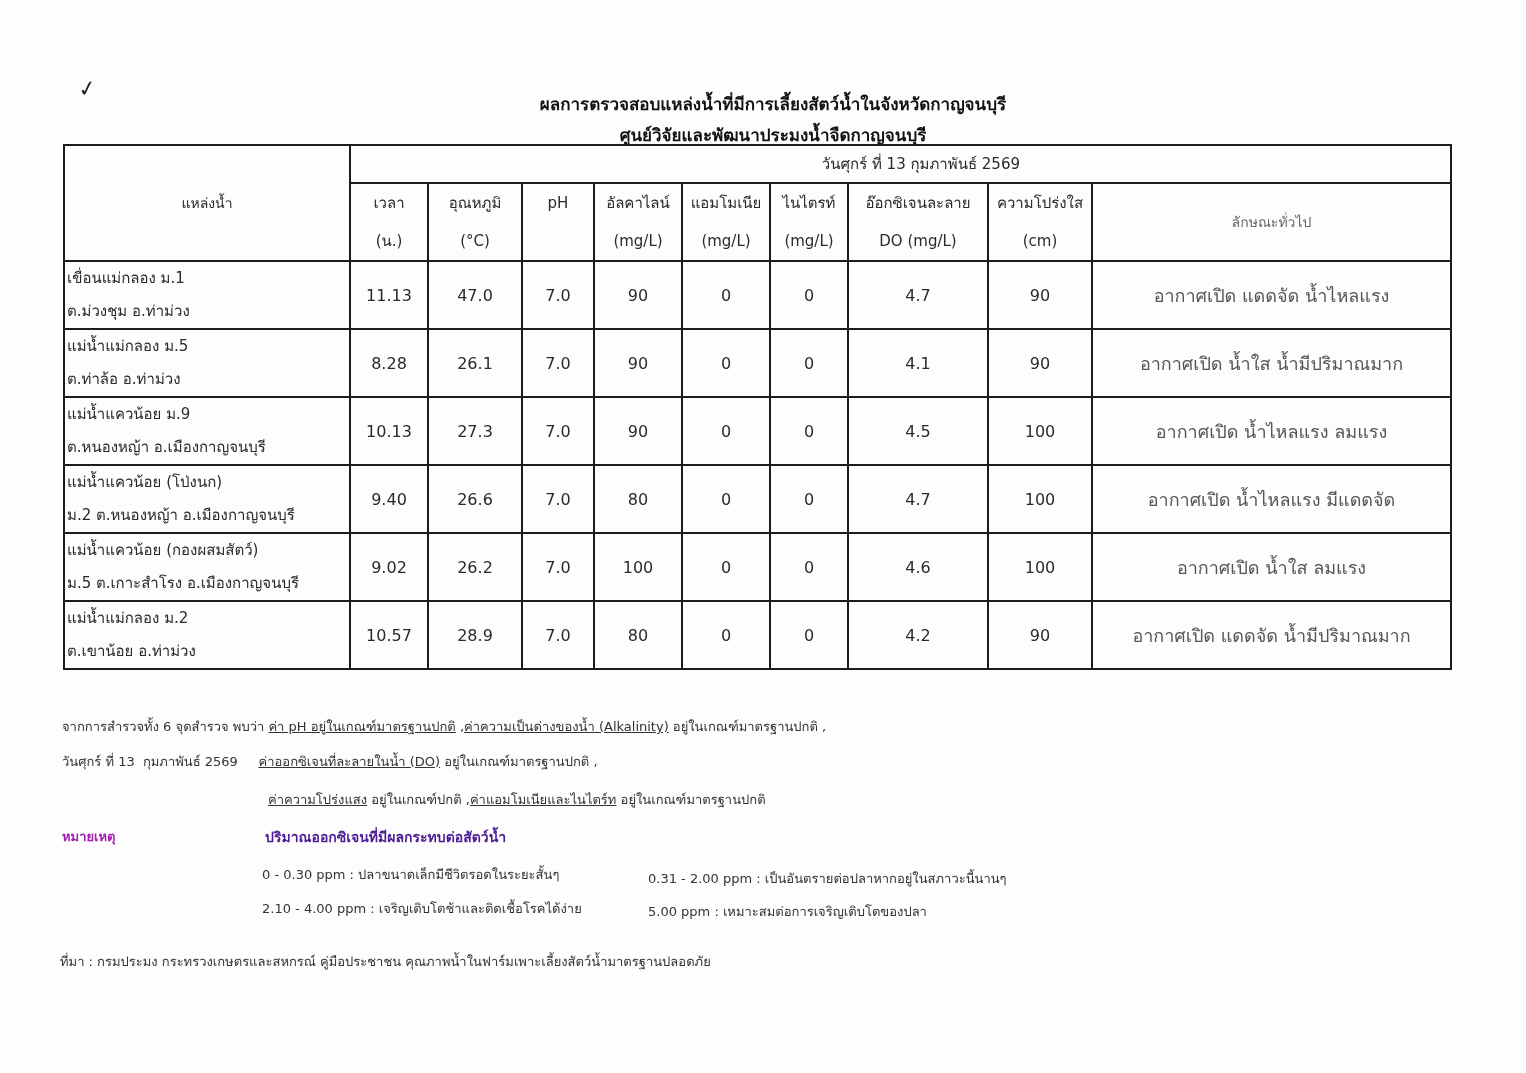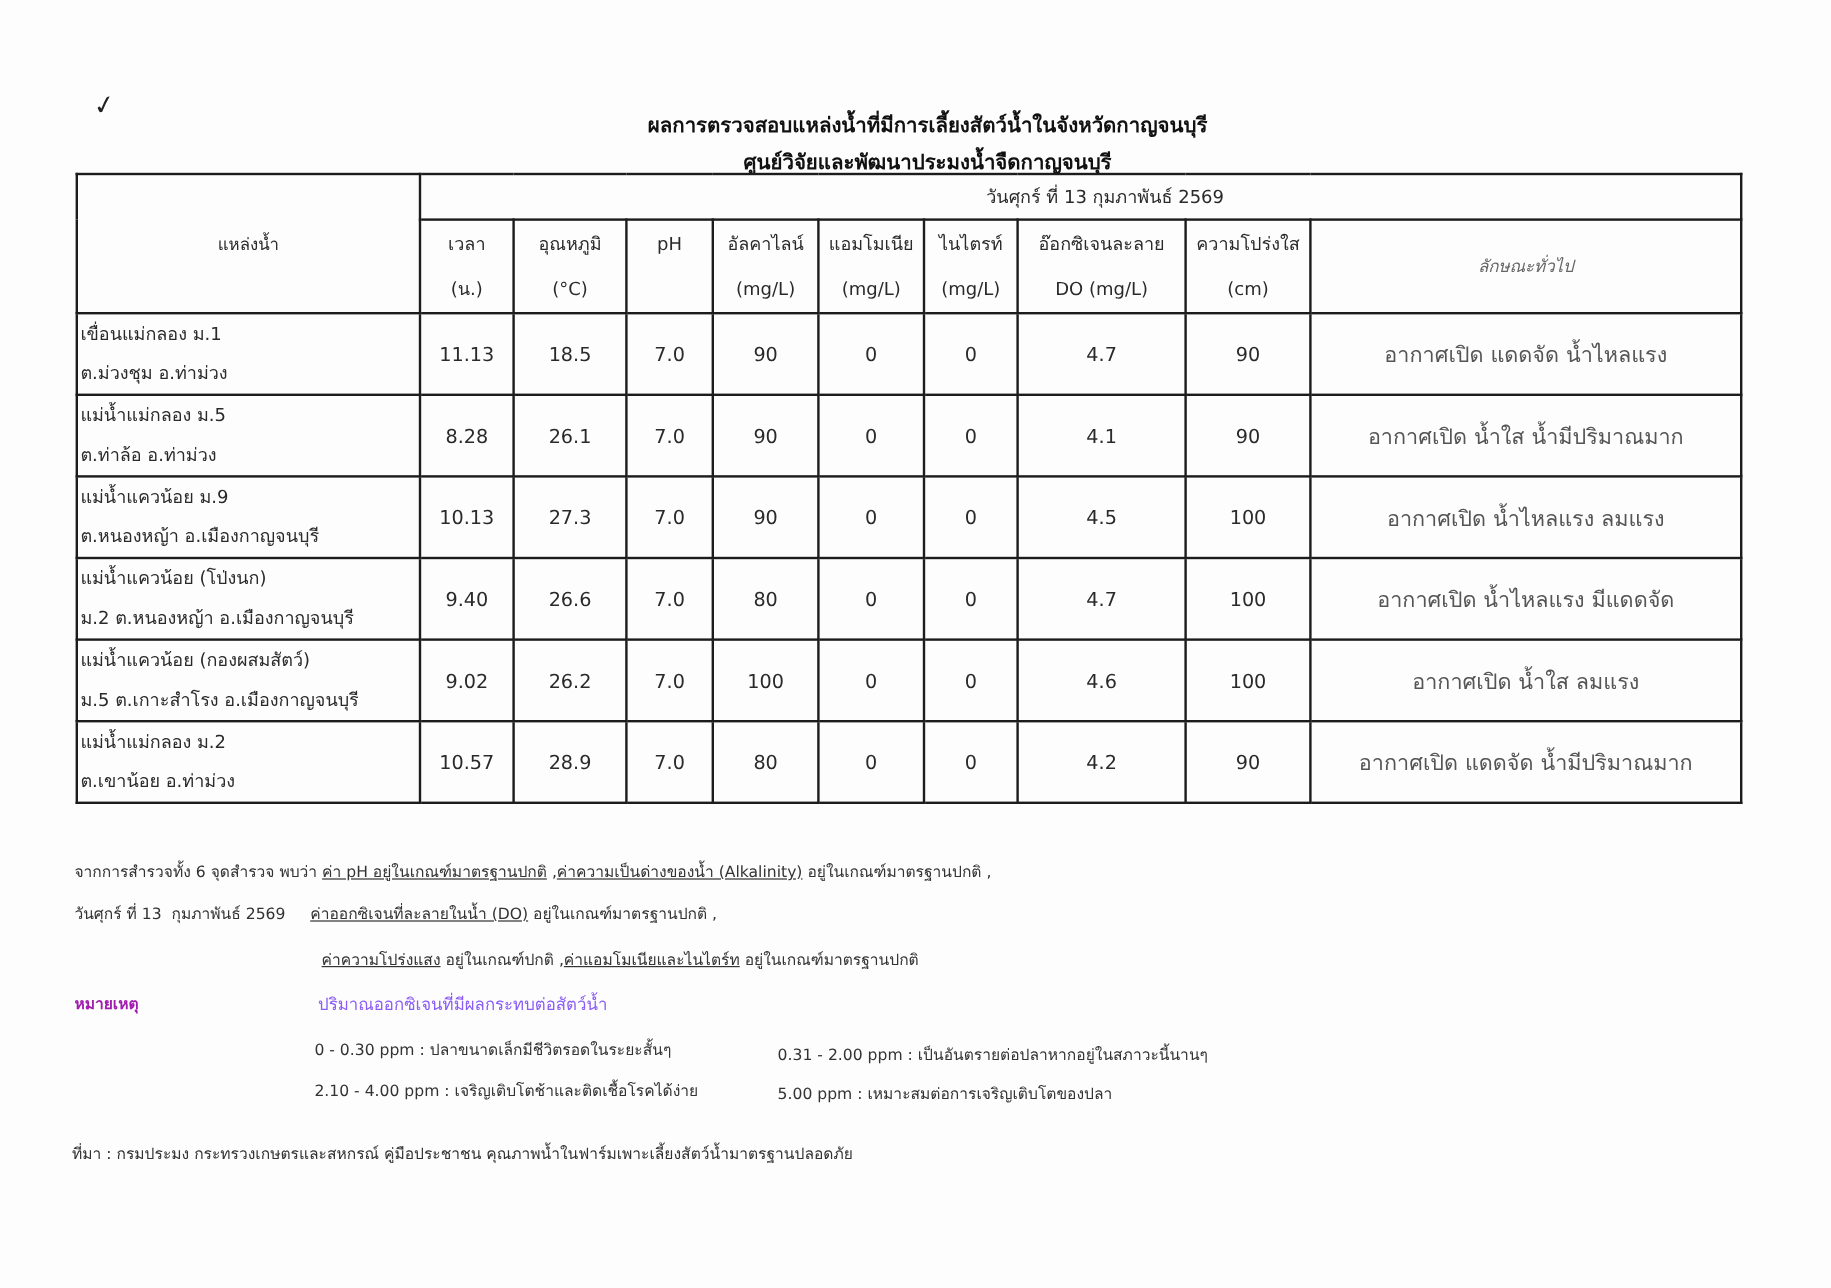--- a/index.html
+++ b/index.html
@@ -63,21 +63,20 @@
       line-height: 38px;
       font-size: 15px;
     }
     .hdr-source {
       font-size: 14px;
       border-radius: 32px;
     }
     .hdr-general {
       font-size: 14px;
       color: #666 !important;
-      font-style: italic;
     }
     tr.data-row td {
       height: 66px;
     }
     td.site {
       text-align: left !important;
       padding-left: 2px !important;
       line-height: 33px;
       font-size: 15px;
       border-radius: 32px;
@@ -106,22 +105,22 @@
       top: 826px;
       font-size: 13px;
       font-weight: bold;
       color: #a21caf;
     }
     .note-title {
       position: absolute;
       left: 265px;
       top: 826px;
       font-size: 14px;
-      font-weight: normal;
-      color: #8b5cf6;
+      font-weight: bold;
+      color: #4c1d95;
     }
     .note-item {
       position: absolute;
       font-size: 13px;
       color: #333;
       white-space: nowrap;
     }
     .n1 { left: 262px; top: 864px; }
     .n2 { left: 648px; top: 868px; }
     .n3 { left: 262px; top: 898px; }
@@ -197,21 +196,21 @@
         </th>
     <th class="hdr-general">ลักษณะทั่วไป</th>
   </tr>
 
   <tr class="data-row">
     <td class="site">
           <span class="l1">เขื่อนแม่กลอง ม.1</span>
           <span class="l2">ต.ม่วงชุม อ.ท่าม่วง</span>
         </td>
     <td class="num">11.13</td>
-    <td class="num">18.5</td>
+    <td class="num">47.0</td>
     <td class="num">7.0</td>
     <td class="num">90</td>
     <td class="num">0</td>
     <td class="num">0</td>
     <td class="num">4.7</td>
     <td class="num">90</td>
     <td class="general">อากาศเปิด แดดจัด น้ำไหลแรง</td>
   </tr>
   <tr class="data-row">
     <td class="site">

